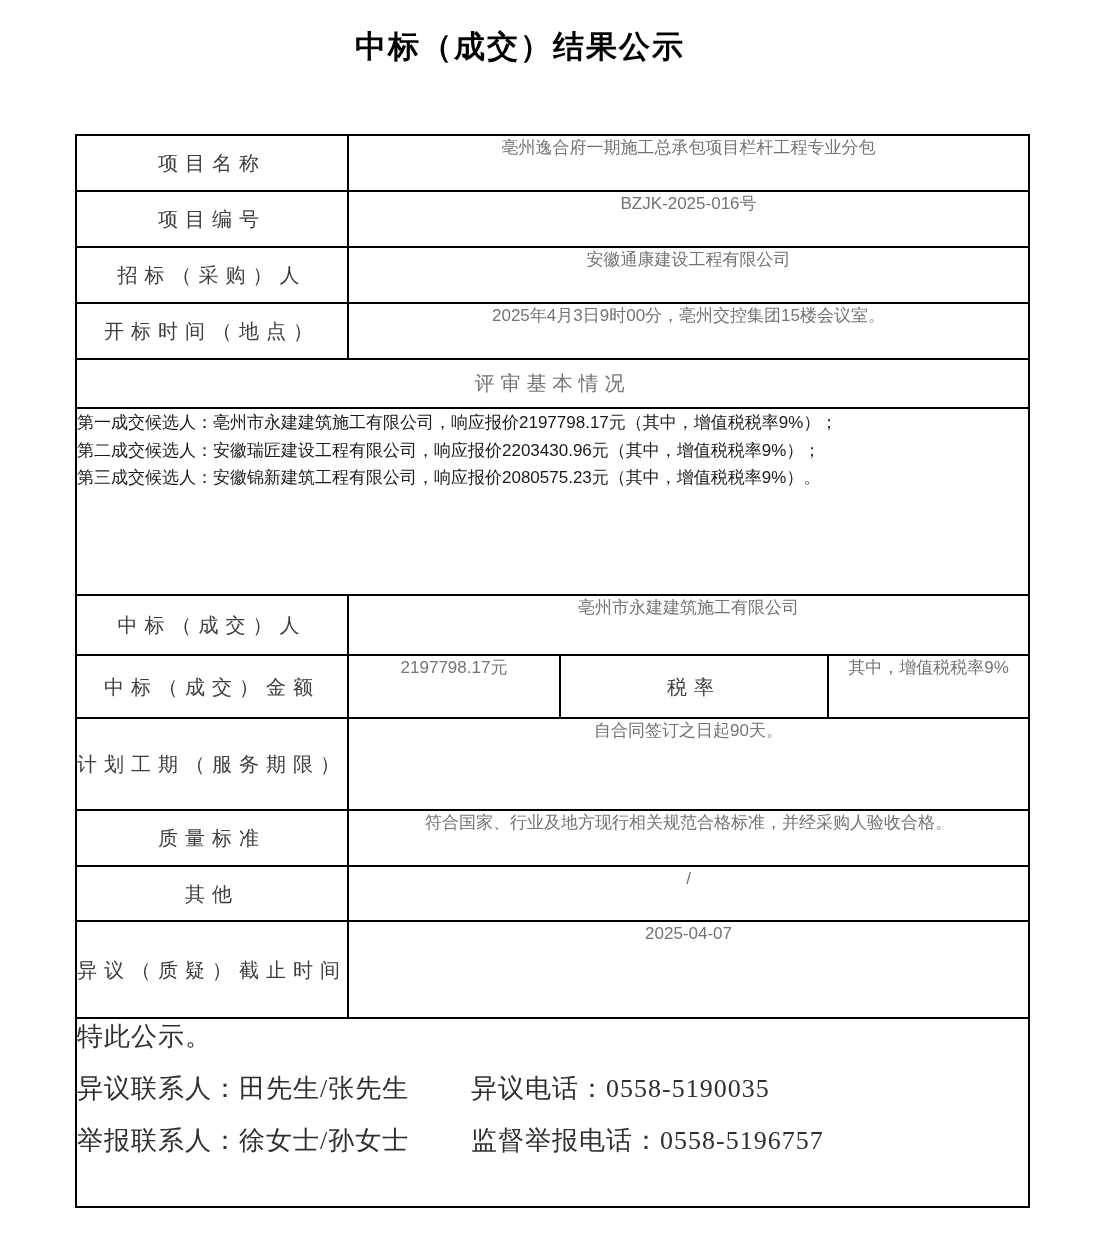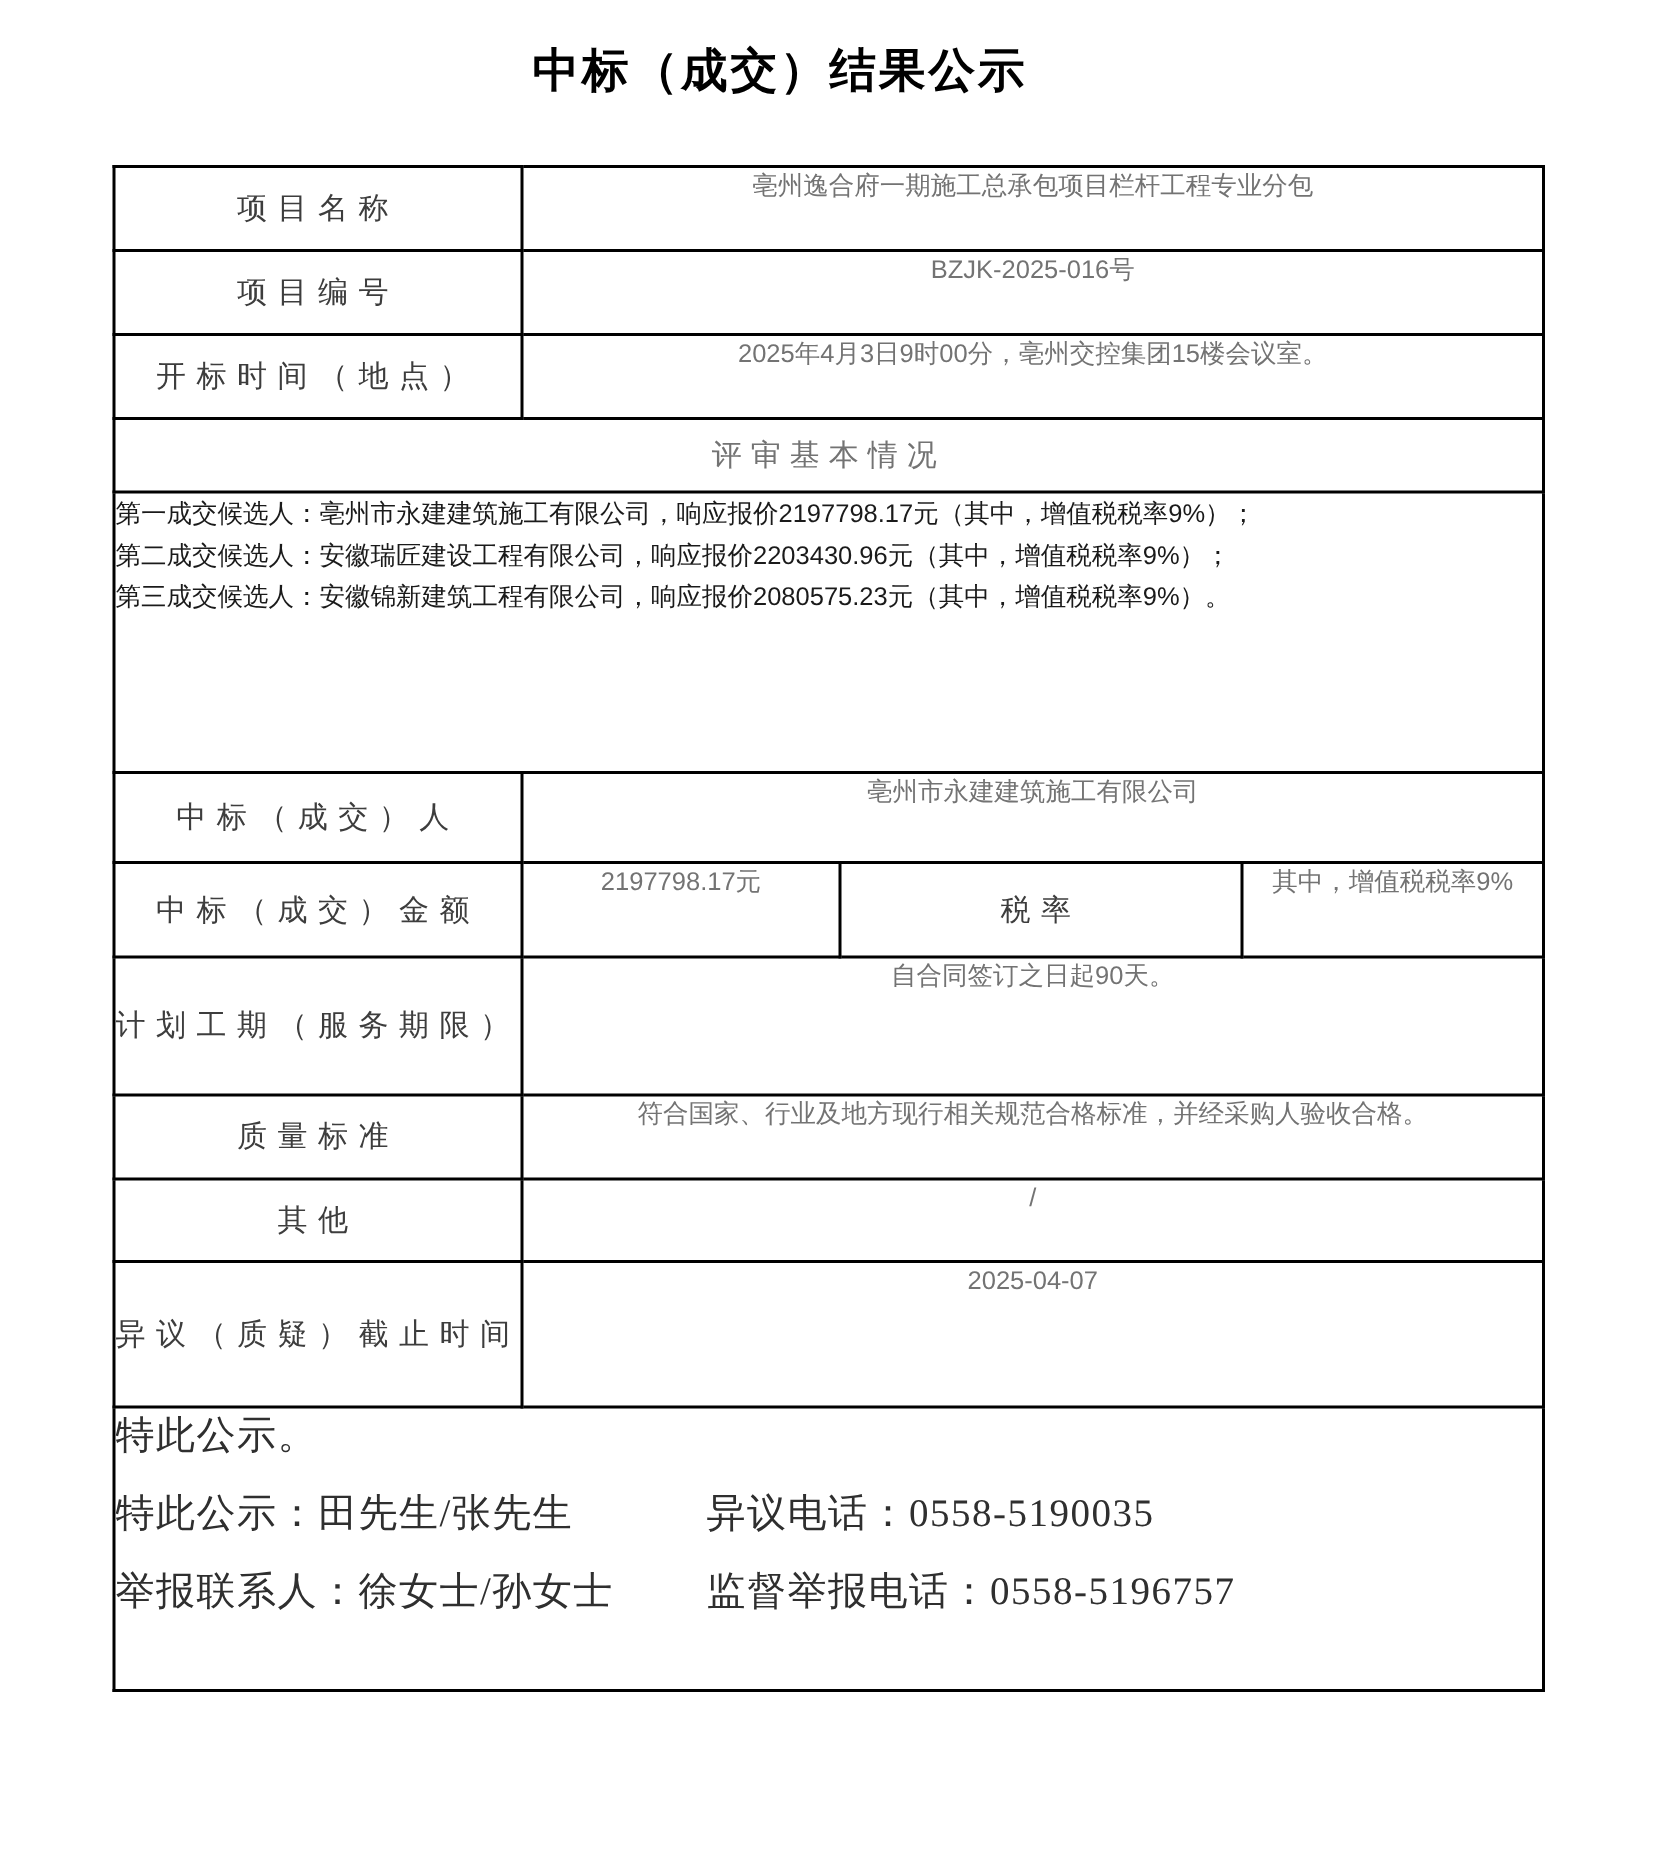--- a/index.html
+++ b/index.html
@@ -24,21 +24,21 @@
     text-align: center;
     font-family: "Liberation Serif", "DejaVu Serif", serif;
     font-weight: 700;
     font-size: 31px;
     letter-spacing: 2px;
     color: #000000;
   }
   table.result-table {
     position: absolute;
     left: 75px;
-    top: 110px;
+    top: 134px;
     width: 953px;
     border-collapse: collapse;
     table-layout: fixed;
     background: #ffffff;
   }
   table.result-table td {
     border: 2px solid #000000;
     padding: 0;
     background: #ffffff;
     overflow: hidden;
@@ -124,20 +124,24 @@
   <tbody>
     <tr class="h54">
       <td class="lbl">项目名称</td>
       <td class="val" colspan="3">亳州逸合府一期施工总承包项目栏杆工程专业分包</td>
     </tr>
     <tr class="h54">
       <td class="lbl">项目编号</td>
       <td class="val" colspan="3">BZJK-2025-016号</td>
     </tr>
     <tr class="h54">
+      <td class="lbl">招标（采购）人</td>
+      <td class="val" colspan="3">安徽通康建设工程有限公司</td>
+    </tr>
+    <tr class="h54">
       <td class="lbl">开标时间（地点）</td>
       <td class="val" colspan="3">2025年4月3日9时00分，亳州交控集团15楼会议室。</td>
     </tr>
     <tr class="h47">
       <td class="section-hdr" colspan="4">评审基本情况</td>
     </tr>
     <tr class="h185">
       <td class="review-cell" colspan="4">
         <div class="cand-line">第一成交候选人：亳州市永建建筑施工有限公司，响应报价2197798.17元（其中，增值税税率9%）；</div>
         <div class="cand-line">第二成交候选人：安徽瑞匠建设工程有限公司，响应报价2203430.96元（其中，增值税税率9%）；</div>
@@ -167,21 +171,21 @@
       <td class="val" colspan="3">/</td>
     </tr>
     <tr class="h95">
       <td class="lbl">异议（质疑）截止时间</td>
       <td class="val" colspan="3">2025-04-07</td>
     </tr>
     <tr class="h187">
       <td class="footer-cell" colspan="4">
         <div class="footer-line">特此公示。</div>
         <div class="footer-line">
-          <span class="footer-left">特此公示：田先生/张先生</span><span>异议电话：0558-5190035</span>
+          <span class="footer-left">异议联系人：田先生/张先生</span><span>异议电话：0558-5190035</span>
         </div>
         <div class="footer-line">
           <span class="footer-left">举报联系人：徐女士/孙女士</span><span>监督举报电话：0558-5196757</span>
         </div>
       </td>
     </tr>
   </tbody>
 </table>
 
 </body></html>

